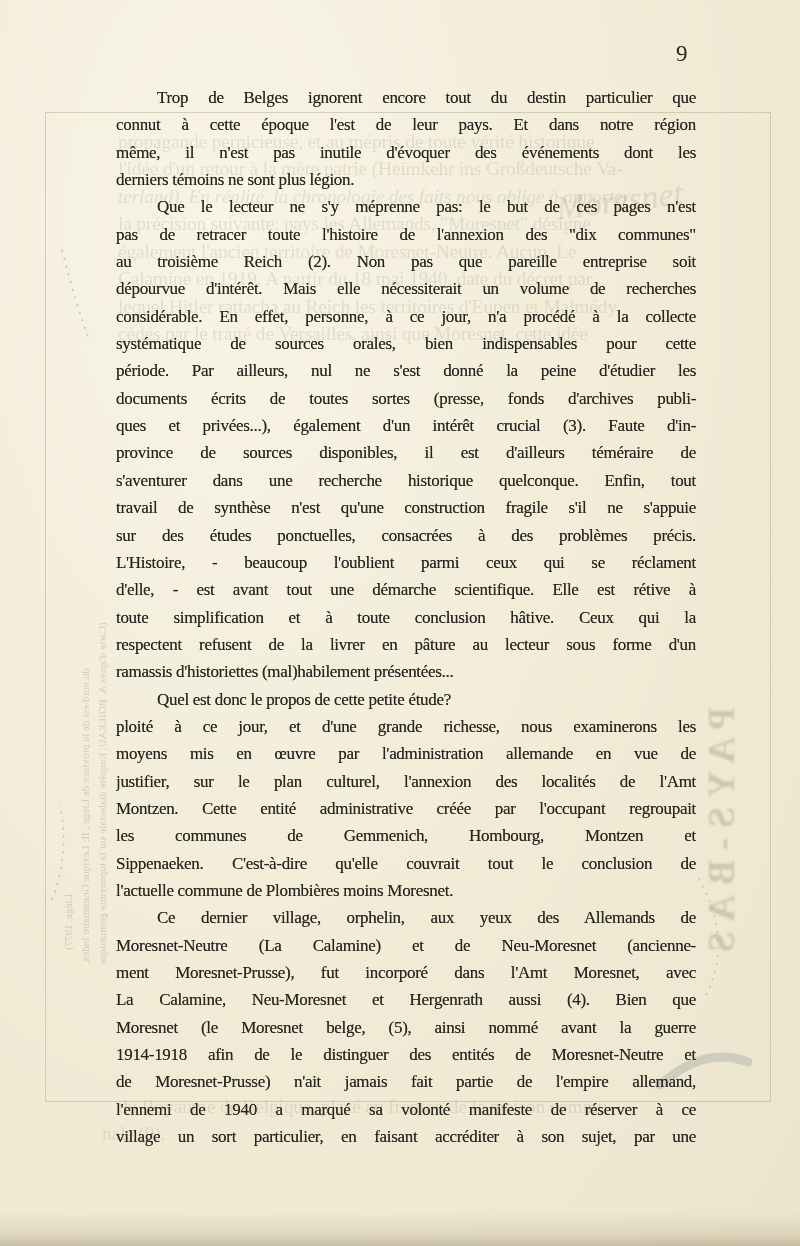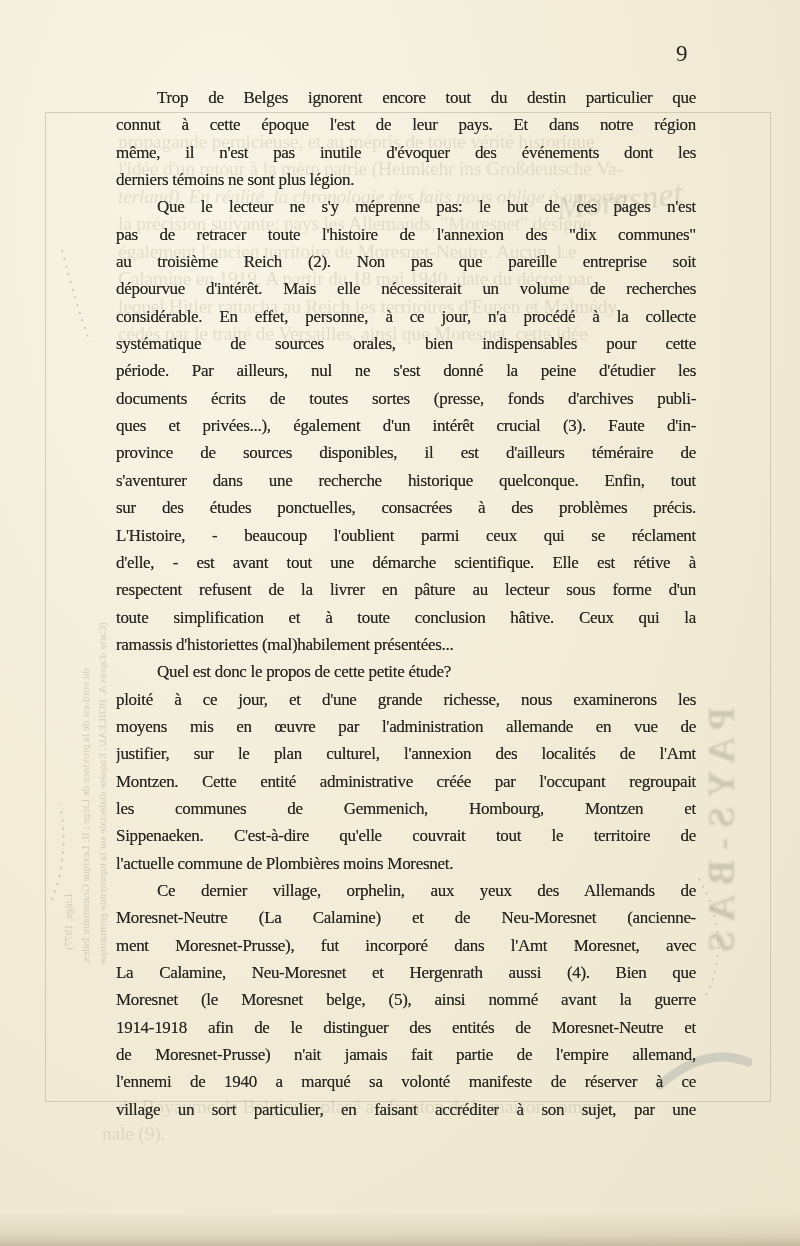--- a/index.html
+++ b/index.html
@@ -130,33 +130,34 @@
       <div class="line">pas de retracer toute l'histoire de l'annexion des "dix communes"</div>
       <div class="line">au troisième Reich (2). Non pas que pareille entreprise soit</div>
       <div class="line">dépourvue d'intérêt. Mais elle nécessiterait un volume de recherches</div>
       <div class="line">considérable. En effet, personne, à ce jour, n'a procédé à la collecte</div>
       <div class="line">systématique de sources orales, bien indispensables pour cette</div>
       <div class="line">période. Par ailleurs, nul ne s'est donné la peine d'étudier les</div>
       <div class="line">documents écrits de toutes sortes (presse, fonds d'archives publi-</div>
       <div class="line">ques et privées...), également d'un intérêt crucial (3). Faute d'in-</div>
       <div class="line">province de sources disponibles, il est d'ailleurs téméraire de</div>
       <div class="line">s'aventurer dans une recherche historique quelconque. Enfin, tout</div>
+      <div class="line">travail de synthèse n'est qu'une construction fragile s'il ne s'appuie</div>
       <div class="line">sur des études ponctuelles, consacrées à des problèmes précis.</div>
       <div class="line">L'Histoire, - beaucoup l'oublient parmi ceux qui se réclament</div>
       <div class="line">d'elle, - est avant tout une démarche scientifique. Elle est rétive à</div>
+      <div class="line">toute simplification et à toute conclusion hâtive. Ceux qui la</div>
       <div class="line">respectent refusent de la livrer en pâture au lecteur sous forme d'un</div>
-      <div class="line">toute simplification et à toute conclusion hâtive. Ceux qui la</div>
       <div class="line last">ramassis d'historiettes (mal)habilement présentées...</div>
       <div class="line last indent">Quel est donc le propos de cette petite étude?</div>
       <div class="line">ploité à ce jour, et d'une grande richesse, nous examinerons les</div>
       <div class="line">moyens mis en œuvre par l'administration allemande en vue de</div>
       <div class="line">justifier, sur le plan culturel, l'annexion des localités de l'Amt</div>
       <div class="line">Montzen. Cette entité administrative créée par l'occupant regroupait</div>
       <div class="line">les communes de Gemmenich, Hombourg, Montzen et</div>
-      <div class="line">Sippenaeken. C'est-à-dire qu'elle couvrait tout le territoire de</div>
+      <div class="line">Sippenaeken. C'est-à-dire qu'elle couvrait tout le conclusion de</div>
       <div class="line last">l'actuelle commune de Plombières moins Moresnet.</div>
       <div class="line indent">Ce dernier village, orphelin, aux yeux des Allemands de</div>
       <div class="line">Moresnet-Neutre (La Calamine) et de Neu-Moresnet (ancienne-</div>
       <div class="line">ment Moresnet-Prusse), fut incorporé dans l'Amt Moresnet, avec</div>
       <div class="line">La Calamine, Neu-Moresnet et Hergenrath aussi (4). Bien que</div>
       <div class="line">Moresnet (le Moresnet belge, (5), ainsi nommé avant la guerre</div>
       <div class="line">1914-1918 afin de le distinguer des entités de Moresnet-Neutre et</div>
       <div class="line">de Moresnet-Prusse) n'ait jamais fait partie de l'empire allemand,</div>
       <div class="line">l'ennemi de 1940 a marqué sa volonté manifeste de réserver à ce</div>
       <div class="line">village un sort particulier, en faisant accréditer à son sujet, par une</div>

